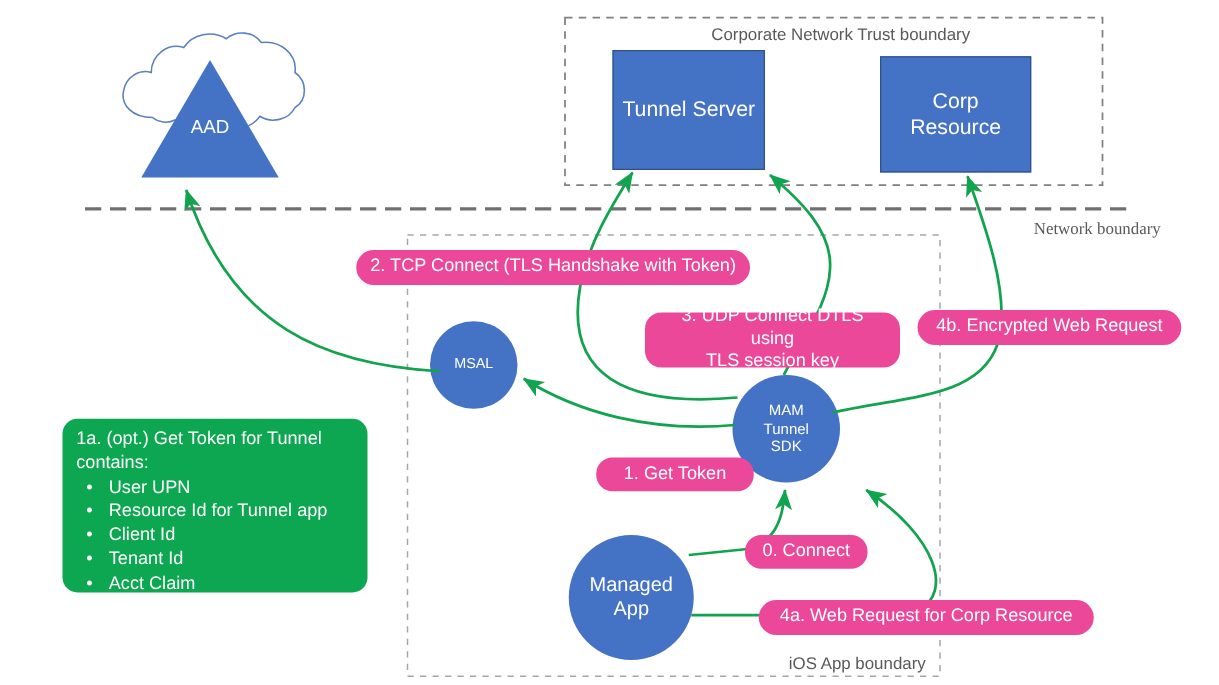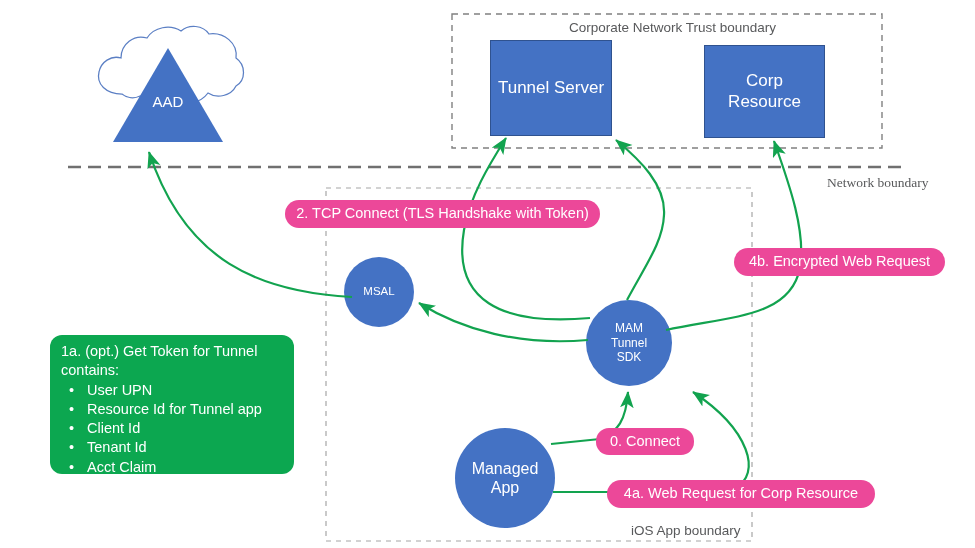--- a/index.html
+++ b/index.html
@@ -206,25 +206,34 @@
     <g fill="none" stroke="#12a34f" stroke-width="2.2">
       <line x1="551" y1="444" x2="600" y2="439"></line>
       <line x1="553" y1="492" x2="613" y2="492"></line>
     </g>
   </svg>
 
   <div class="pill" id="pill-2">
     <span>2. TCP Connect (TLS Handshake with Token)</span>
   </div>
 
+  <div class="pill" id="pill-3">
+    <div>
+      <div>3. UDP Connect DTLS using</div>
+      <div>TLS session key</div>
+    </div>
+  </div>
 
   <div class="pill" id="pill-4b">
     <span>4b. Encrypted Web Request</span>
   </div>
 
+  <div class="pill" id="pill-1">
+    <span>1. Get Token</span>
+  </div>
 
   <div class="pill" id="pill-0">
     <span>0. Connect</span>
   </div>
 
   <div class="pill" id="pill-4a">
     <span>4a. Web Request for Corp Resource</span>
   </div>
 
   <div id="callout">

